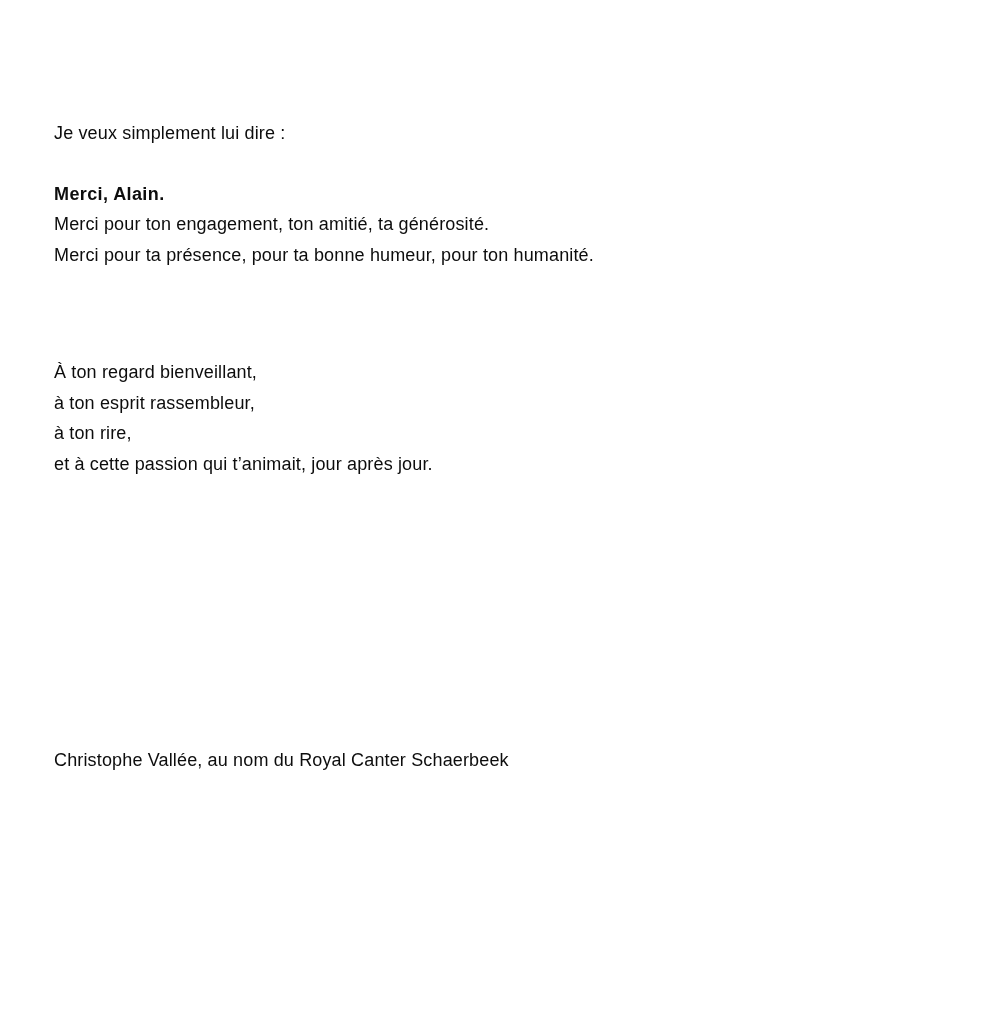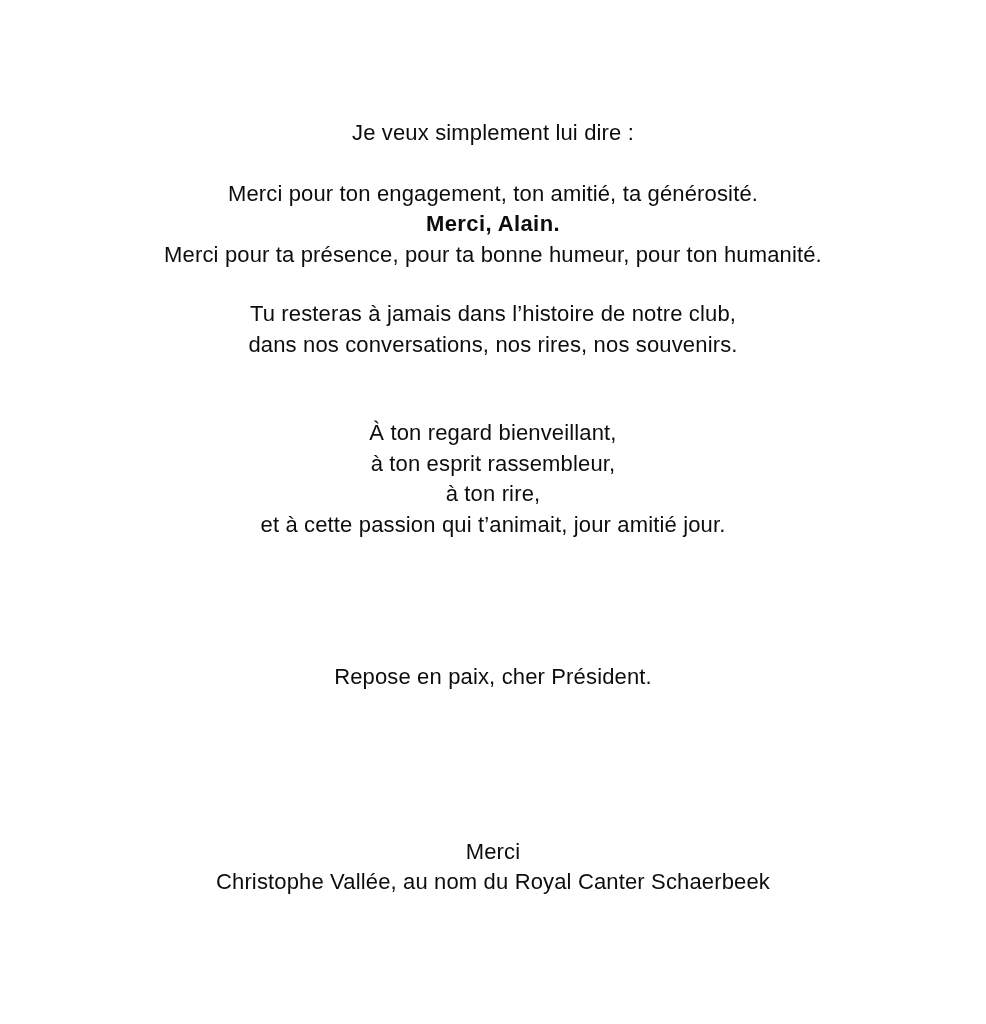--- a/index.html
+++ b/index.html
@@ -27,22 +27,21 @@
     line-height: 1;
     letter-spacing: 0.15px;
   }
   .block {
     margin: 0;
   }
   .line {
     display: block;
     white-space: pre-wrap;
     line-height: 30.5px;
-    font-size: 22px;
-    text-align: center;
+    font-size: 18px;
   }
   .bold {
     font-weight: bold;
     letter-spacing: 0.4px;
   }
   
   .gap-sm { height: 30px; }
   .gap-md { height: 29px; }
   .gap-lg { height: 122px; }
   .gap-xl { height: 58px; }
@@ -54,54 +53,46 @@
 <div class="page">
   <div class="doc-body">
 
     <p class="block">
       <span class="line">Je veux simplement lui dire :</span>
     </p>
 
     <div class="gap-sm"></div>
 
     <p class="block">
+      <span class="line bold">Merci, Alain.</span>
       <span class="line">Merci pour ton engagement, ton amitié, ta générosité.</span>
-      <span class="line bold">Merci, Alain.</span>
       <span class="line">Merci pour ta présence, pour ta bonne humeur, pour ton humanité.</span>
     </p>
 
     <div class="gap-md"></div>
 
-    <p class="block">
-      <span class="line">Tu resteras à jamais dans l’histoire de notre club,</span>
-      <span class="line">dans nos conversations, nos rires, nos souvenirs.</span>
-    </p>
 
     <div class="gap-md"></div>
 
 
     <div class="gap-md"></div>
 
     <p class="block">
       <span class="line">À ton regard bienveillant,</span>
       <span class="line">à ton esprit rassembleur,</span>
       <span class="line">à ton rire,</span>
-      <span class="line">et à cette passion qui t’animait, jour amitié jour.</span>
+      <span class="line">et à cette passion qui t’animait, jour après jour.</span>
     </p>
 
     <div class="gap-lg"></div>
 
-    <p class="block">
-      <span class="line">Repose en paix, cher Président.</span>
-    </p>
 
     <div class="gap-xl"></div>
 
 
     <div class="gap-xxl"></div>
 
     <p class="block">
-      <span class="line">Merci</span>
       <span class="line">Christophe Vallée, au nom du Royal Canter Schaerbeek</span>
     </p>
 
   </div>
 </div>
 
 </body></html>

